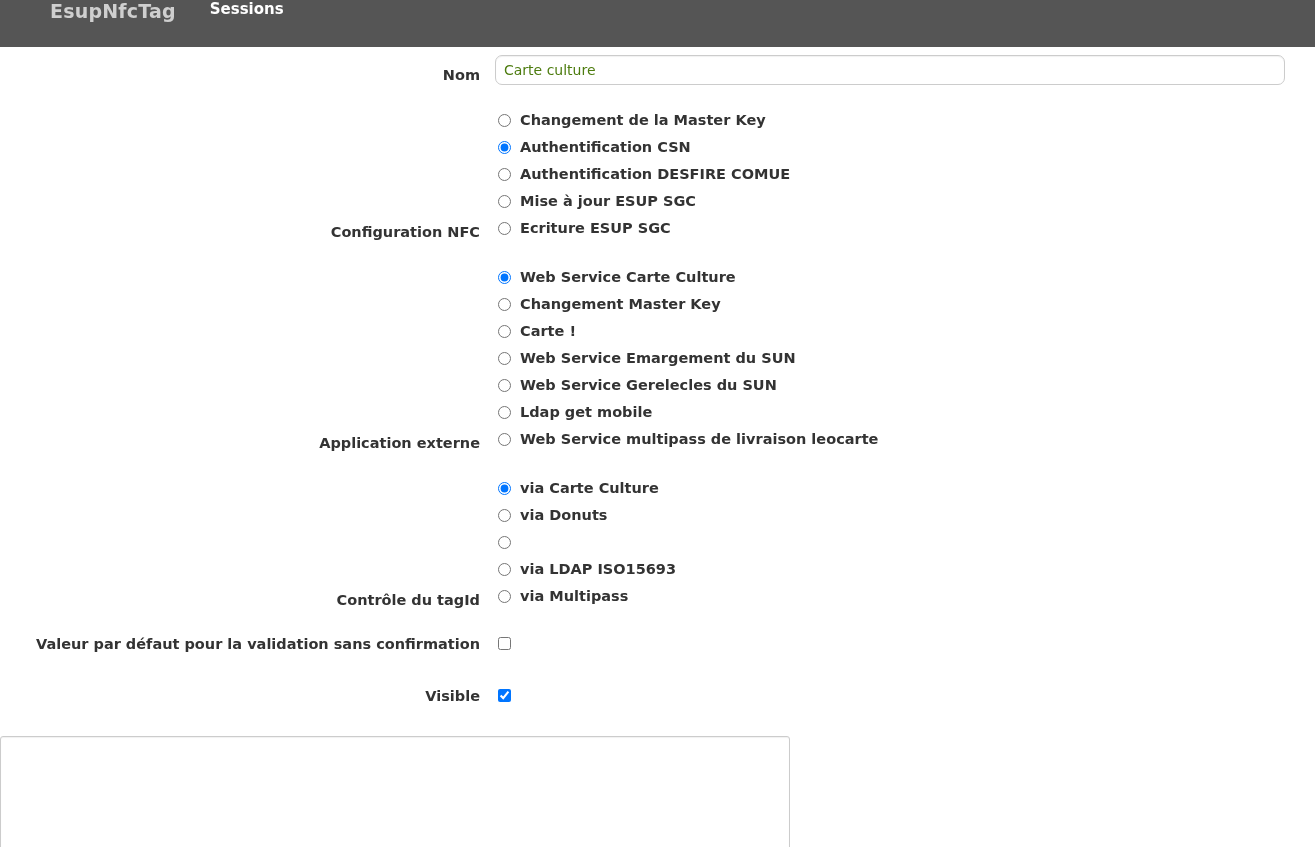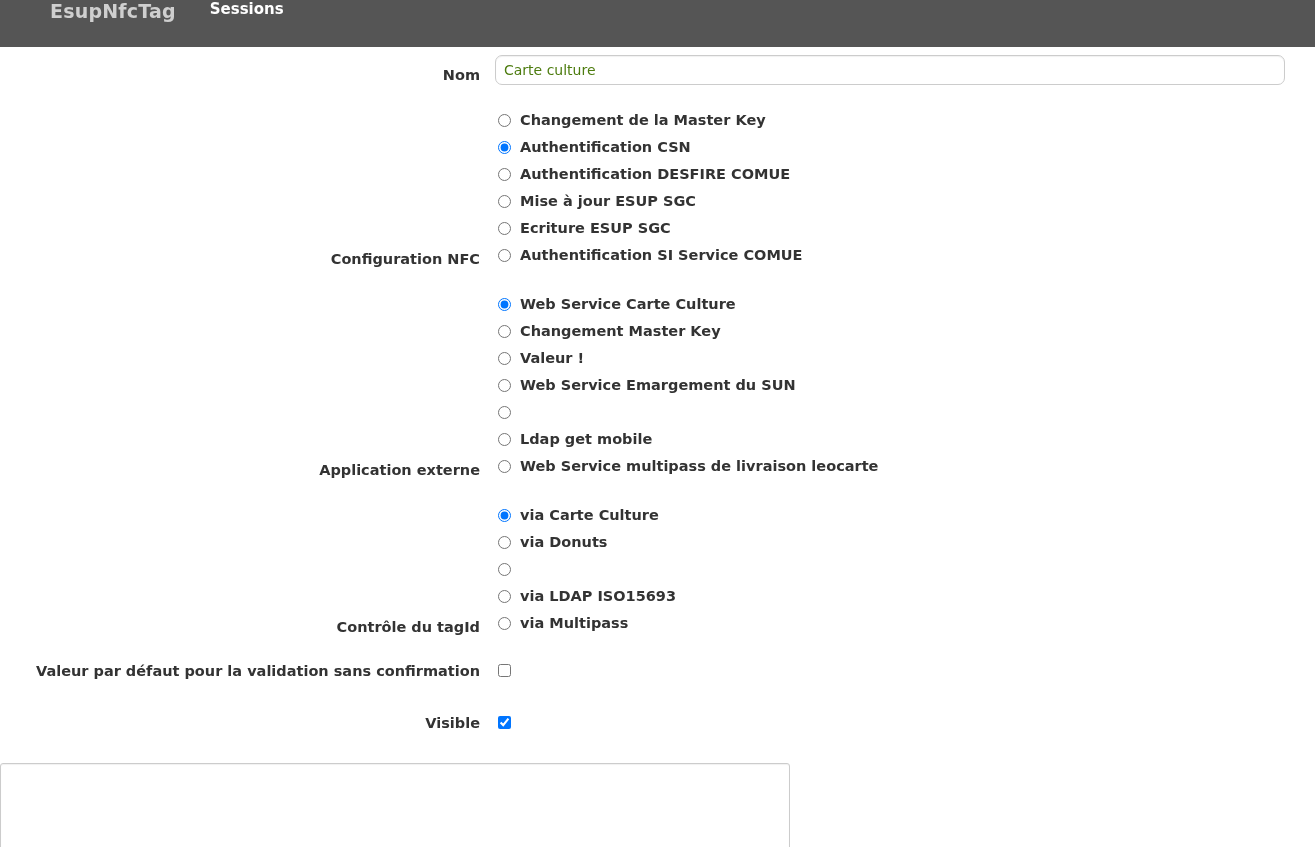--- a/index.html
+++ b/index.html
@@ -157,52 +157,49 @@
           <span class="radio-label">Authentification DESFIRE COMUE</span>
         </div>
         <div class="radio-item">
           <input type="radio" name="confnfc" style="">
           <span class="radio-label">Mise à jour ESUP SGC</span>
         </div>
         <div class="radio-item">
           <input type="radio" name="confnfc" style="">
           <span class="radio-label">Ecriture ESUP SGC</span>
         </div>
-        <div class="radio-item">
-          <input type="radio" name="confnfc" style="">
-          <span class="radio-label">Authentification SI Service COMUE</span>
-        </div>
       </div>
     </div>
   </div>
 
   <div class="spacer-md"></div>
 
   <div class="form-row">
     <div class="form-label">Application externe</div>
     <div class="form-control-area">
       <div class="radio-list">
         <div class="radio-item">
           <input type="radio" name="appext" checked="" style="">
           <span class="radio-label">Web Service Carte Culture</span>
         </div>
         <div class="radio-item">
           <input type="radio" name="appext" style="">
           <span class="radio-label">Changement Master Key</span>
         </div>
         <div class="radio-item">
           <input type="radio" name="appext" style="">
-          <span class="radio-label">Valeur !</span>
+          <span class="radio-label">Carte !</span>
         </div>
         <div class="radio-item">
           <input type="radio" name="appext" style="">
           <span class="radio-label">Web Service Emargement du SUN</span>
         </div>
         <div class="radio-item">
           <input type="radio" name="appext" style="">
+          <span class="radio-label">Web Service Gerelecles du SUN</span>
         </div>
         <div class="radio-item">
           <input type="radio" name="appext" style="">
           <span class="radio-label">Ldap get mobile</span>
         </div>
         <div class="radio-item">
           <input type="radio" name="appext" style="">
           <span class="radio-label">Web Service multipass de livraison leocarte</span>
         </div>
       </div>

